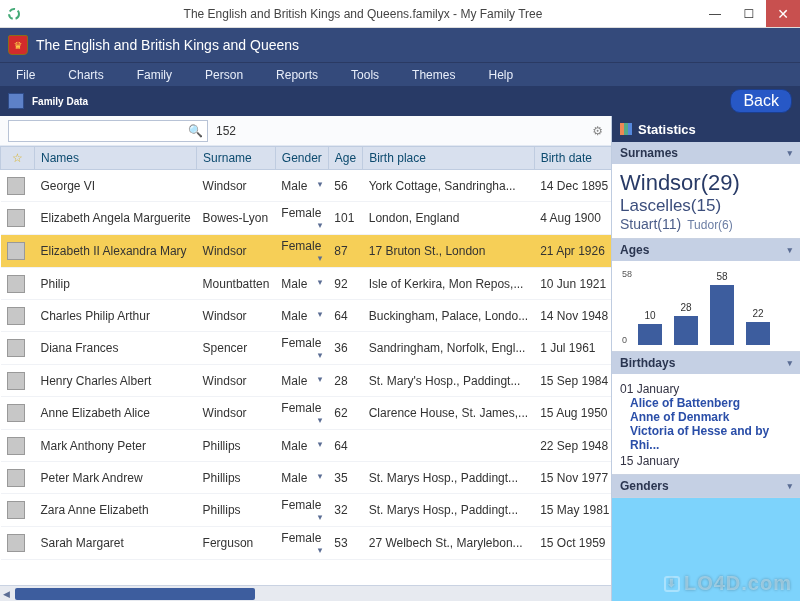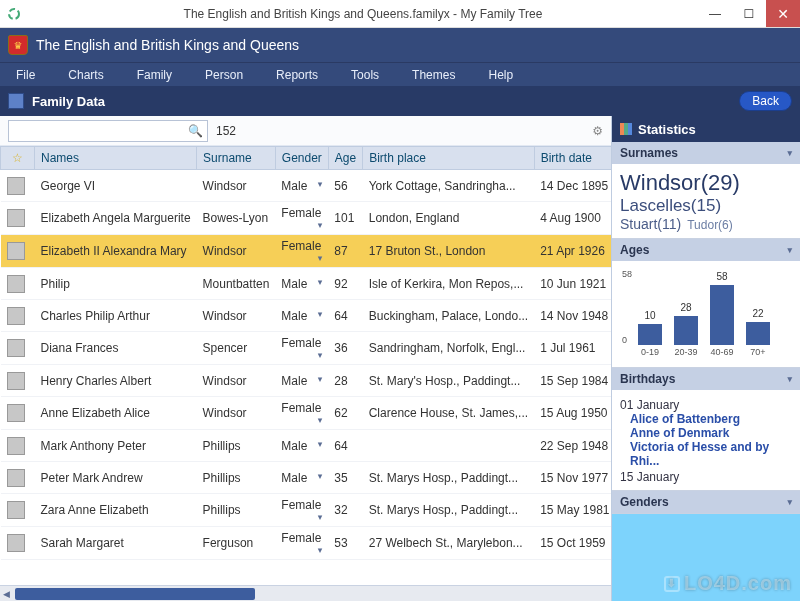--- a/index.html
+++ b/index.html
@@ -13,22 +13,22 @@
 .winbtn.close { background: #c8504f; color: #fff; font-size: 14px; }
 
 .appheader { height: 34px; background: #344a7b; color: #fff; display: flex; align-items: center; padding: 0 8px; gap: 8px; }
 .shield { width: 20px; height: 20px; background: #d22b2b; border: 1px solid #8c6c1a; border-radius: 2px 2px 4px 4px; display: flex; align-items: center; justify-content: center; font-size: 10px; color: #ffd24a; }
 
 .menubar { height: 24px; background: #344a7b; color: #e8eefa; display: flex; align-items: center; padding: 0 6px; gap: 13px; border-top: 1px solid #2a3a63; }
 .menubar .mi { padding: 3px 10px; font-size: 12px; cursor: default; }
 
 .pagehdr { height: 30px; background: #283a66; color: #fff; display: flex; align-items: center; padding: 0 8px; gap: 8px; }
 .pagehdr .phicon { width: 16px; height: 16px; background: #5d81c8; border: 1px solid #2e4b88; }
-.pagehdr .phtitle { font-weight: 600; font-size: 13px; flex: 1; }
-.backbtn { background: #2758c6; color: #fff; border: 1px solid #1b3e8e; padding: 2px 12px; font-size: 12px; border-radius: 10px; }
+.pagehdr .phtitle { font-weight: 600; font-size: 10px; flex: 1; }
+.backbtn { background: #2758c6; color: #fff; border: 1px solid #1b3e8e; padding: 2px 12px; font-size: 16px; border-radius: 10px; }
 
 .content { display: flex; height: calc(601px - 28px - 34px - 24px - 30px); }
 
 .leftpane { width: 612px; display: flex; flex-direction: column; border-right: 1px solid #bfcce0; }
 .searchrow { height: 30px; display: flex; align-items: center; padding: 4px 8px; gap: 8px; background: #fafbfd; border-bottom: 1px solid #e2e8f2; }
 .searchbox { flex: 0 0 200px; height: 22px; border: 1px solid #b8c3d6; background: #fff; display: flex; align-items: center; padding: 0 4px; }
 .searchbox input { border: none; outline: none; flex: 1; font-size: 12px; }
 .count { font-size: 12px; color: #333; }
 .gearwrap { margin-left: auto; color: #888; }
 
@@ -292,26 +292,20 @@
               <div class="bar" style="height: 28.9655px;">
                 <div class="val">28</div>
               </div>
               <div class="bar" style="height: 60px;">
                 <div class="val">58</div>
               </div>
               <div class="bar" style="height: 22.7586px;">
                 <div class="val">22</div>
               </div>
             </div>
-          <div class="agexaxis" id="agexaxis">
-              <div>0-19</div>
-              <div>20-39</div>
-              <div>40-69</div>
-              <div>70+</div>
-            </div>
         </div>
       </div>
 
       <div class="panel">
         <div class="panelhdr">
           <span>Birthdays</span>
           <span class="chev">▾</span>
         </div>
         <div class="panelbody bdaylist" id="bdaylist">
             <div class="date">01 January</div>

